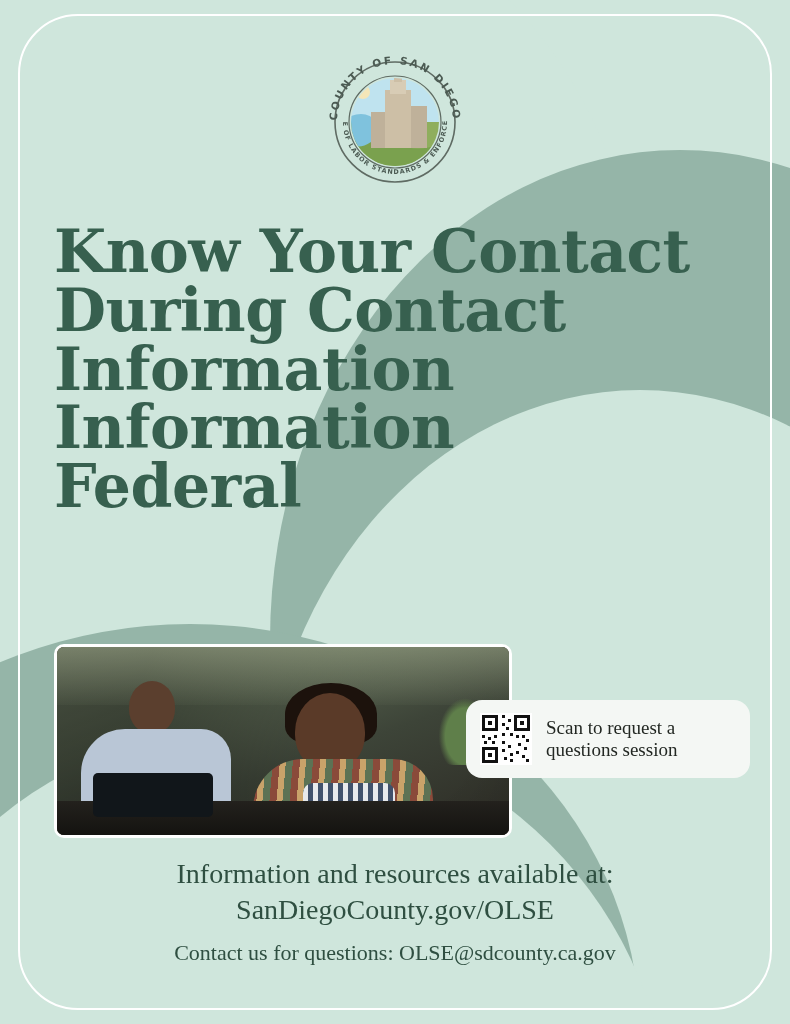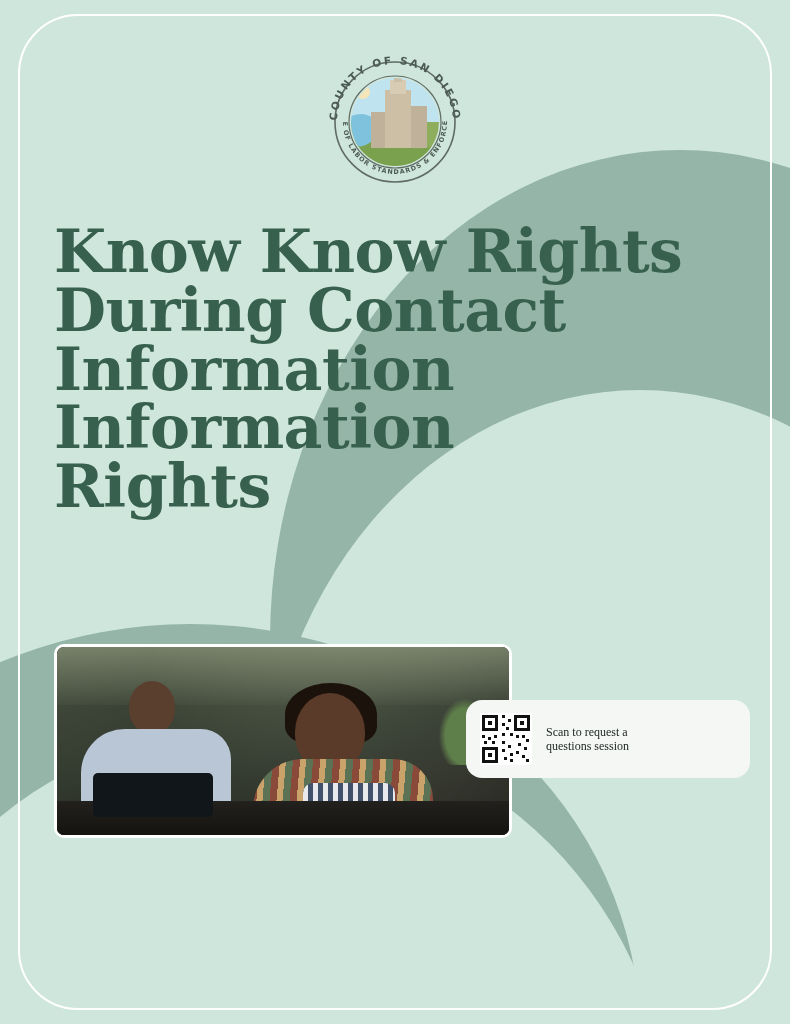--- a/index.html
+++ b/index.html
@@ -222,21 +222,21 @@
   }
   .qr {
     width: 52px;
     height: 52px;
     flex: 0 0 52px;
     background: #ffffff;
   }
   .qr svg { display: block; }
   .qr-text {
     color: #232823;
-    font-size: 12px;
+    font-size: 19px;
     line-height: 1.18;
     font-family: "Liberation Serif", serif;
   }
 
   
   .footer {
     position: absolute;
     left: 0;
     top: 856px;
     width: 790px;
@@ -299,25 +299,25 @@
         <text font-family="DejaVu Sans, sans-serif" font-size="10.5" font-weight="bold" fill="#4b5a52" letter-spacing="2.2">
           <textPath href="#arcTop" startOffset="50%" text-anchor="middle">COUNTY OF SAN DIEGO</textPath>
         </text>
         <text font-family="DejaVu Sans, sans-serif" font-size="6.4" font-weight="bold" fill="#4b5a52" letter-spacing="1.1">
           <textPath href="#arcBot" startOffset="50%" text-anchor="middle">OFFICE OF LABOR STANDARDS &amp; ENFORCEMENT</textPath>
         </text>
       </svg>
     </div>
 
     <div class="headline">
-      <span>Know Know Rights</span>
+      <span>Know Your Contact</span>
       <span>During Contact</span>
       <span>Information</span>
       <span>Information</span>
-      <span>Rights</span>
+      <span>Federal</span>
     </div>
 
     <div class="photo-wrap">
       <div class="photo">
         <div class="ph-shelf"></div>
         <div class="ph-plant"></div>
         <div class="ph-man-head"></div>
         <div class="ph-man-body"></div>
         <div class="ph-device"></div>
         <div class="ph-woman-hair"></div>
@@ -374,15 +374,20 @@
             <rect x="30" y="46" width="3" height="3"></rect>
           </g>
         </svg>
       </div>
       <div class="qr-text">
         <div>Scan to request a</div>
         <div>questions session</div>
       </div>
     </div>
 
+    <div class="footer">
+      <div class="line1">Information and resources available at:</div>
+      <div class="line2">SanDiegoCounty.gov/OLSE</div>
+      <div class="line3">Contact us for questions: OLSE@sdcounty.ca.gov</div>
+    </div>
 
   </div>
 </div>
 
 </body></html>

